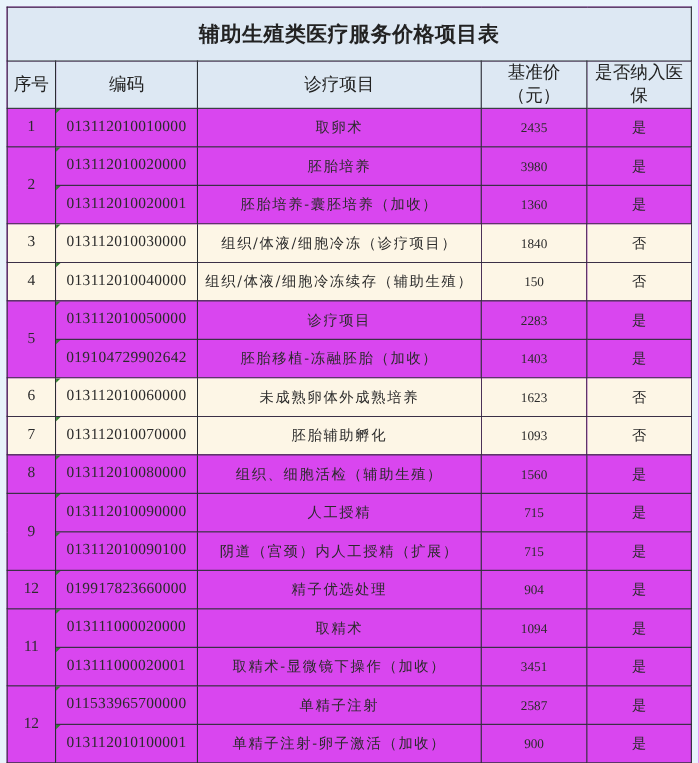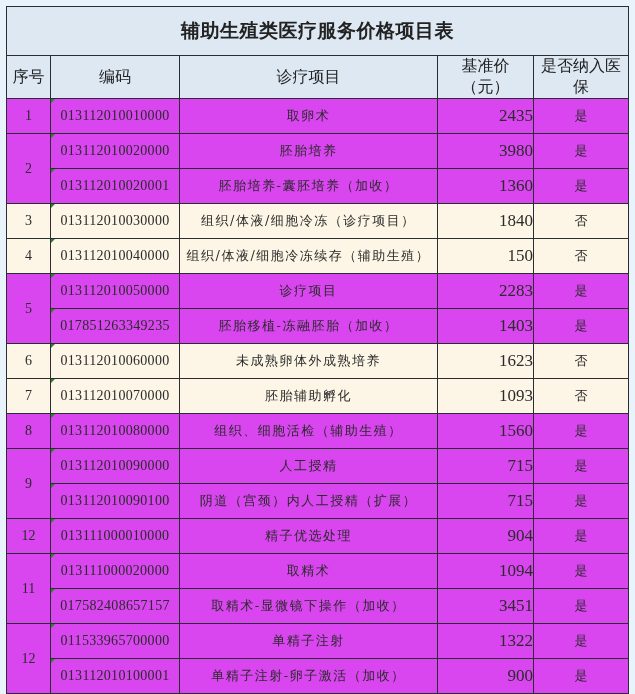--- a/index.html
+++ b/index.html
@@ -44,21 +44,21 @@
     font-size: 16px;
     color: #222;
   }
   tbody td {
     height: 34px;
     font-size: 13px;
     position: relative;
   }
   td.code { font-family: "Liberation Serif", "DejaVu Serif", serif; font-size: 14px; letter-spacing: 0.3px; margin-top: 20px; }
   td.seq { font-family: "Liberation Serif", "DejaVu Serif", serif; font-size: 14px; }
-  td.price { font-family: "Liberation Serif", "DejaVu Serif", serif; font-size: 17px; text-align: right; }
+  td.price { font-family: "Liberation Serif", "DejaVu Serif", serif; font-size: 12px; }
   td.item { font-size: 13px; letter-spacing: 1.5px; }
   td.ins { font-size: 13px; }
   tr.hl td { background: #fdf6e6; }
   td.code::before {
     content: "";
     position: absolute; left: 0; top: 0;
     width: 0; height: 0;
     border-top: 4px solid #2f7d2f;
     border-right: 4px solid transparent;
   }
@@ -123,21 +123,21 @@
           <td class="ins">否</td>
         </tr>
         <tr>
           <td class="seq" rowspan="2">5</td>
           <td class="code">013112010050000</td>
           <td class="item">诊疗项目</td>
           <td class="price">2283</td>
           <td class="ins">是</td>
         </tr>
         <tr>
-          <td class="code">017851263349235</td>
+          <td class="code">019104729902642</td>
           <td class="item">胚胎移植-冻融胚胎（加收）</td>
           <td class="price">1403</td>
           <td class="ins">是</td>
         </tr>
         <tr class="hl">
           <td class="seq" rowspan="1">6</td>
           <td class="code">013112010060000</td>
           <td class="item">未成熟卵体外成熟培养</td>
           <td class="price">1623</td>
           <td class="ins">否</td>
@@ -164,43 +164,43 @@
           <td class="ins">是</td>
         </tr>
         <tr>
           <td class="code">013112010090100</td>
           <td class="item">阴道（宫颈）内人工授精（扩展）</td>
           <td class="price">715</td>
           <td class="ins">是</td>
         </tr>
         <tr>
           <td class="seq" rowspan="1">12</td>
-          <td class="code">013111000010000</td>
+          <td class="code">019917823660000</td>
           <td class="item">精子优选处理</td>
           <td class="price">904</td>
           <td class="ins">是</td>
         </tr>
         <tr>
           <td class="seq" rowspan="2">11</td>
           <td class="code">013111000020000</td>
           <td class="item">取精术</td>
           <td class="price">1094</td>
           <td class="ins">是</td>
         </tr>
         <tr>
-          <td class="code">017582408657157</td>
+          <td class="code">013111000020001</td>
           <td class="item">取精术-显微镜下操作（加收）</td>
           <td class="price">3451</td>
           <td class="ins">是</td>
         </tr>
         <tr>
           <td class="seq" rowspan="2">12</td>
           <td class="code">011533965700000</td>
           <td class="item">单精子注射</td>
-          <td class="price">1322</td>
+          <td class="price">2587</td>
           <td class="ins">是</td>
         </tr>
         <tr>
           <td class="code">013112010100001</td>
           <td class="item">单精子注射-卵子激活（加收）</td>
           <td class="price">900</td>
           <td class="ins">是</td>
         </tr>
       </tbody>
   </table>

